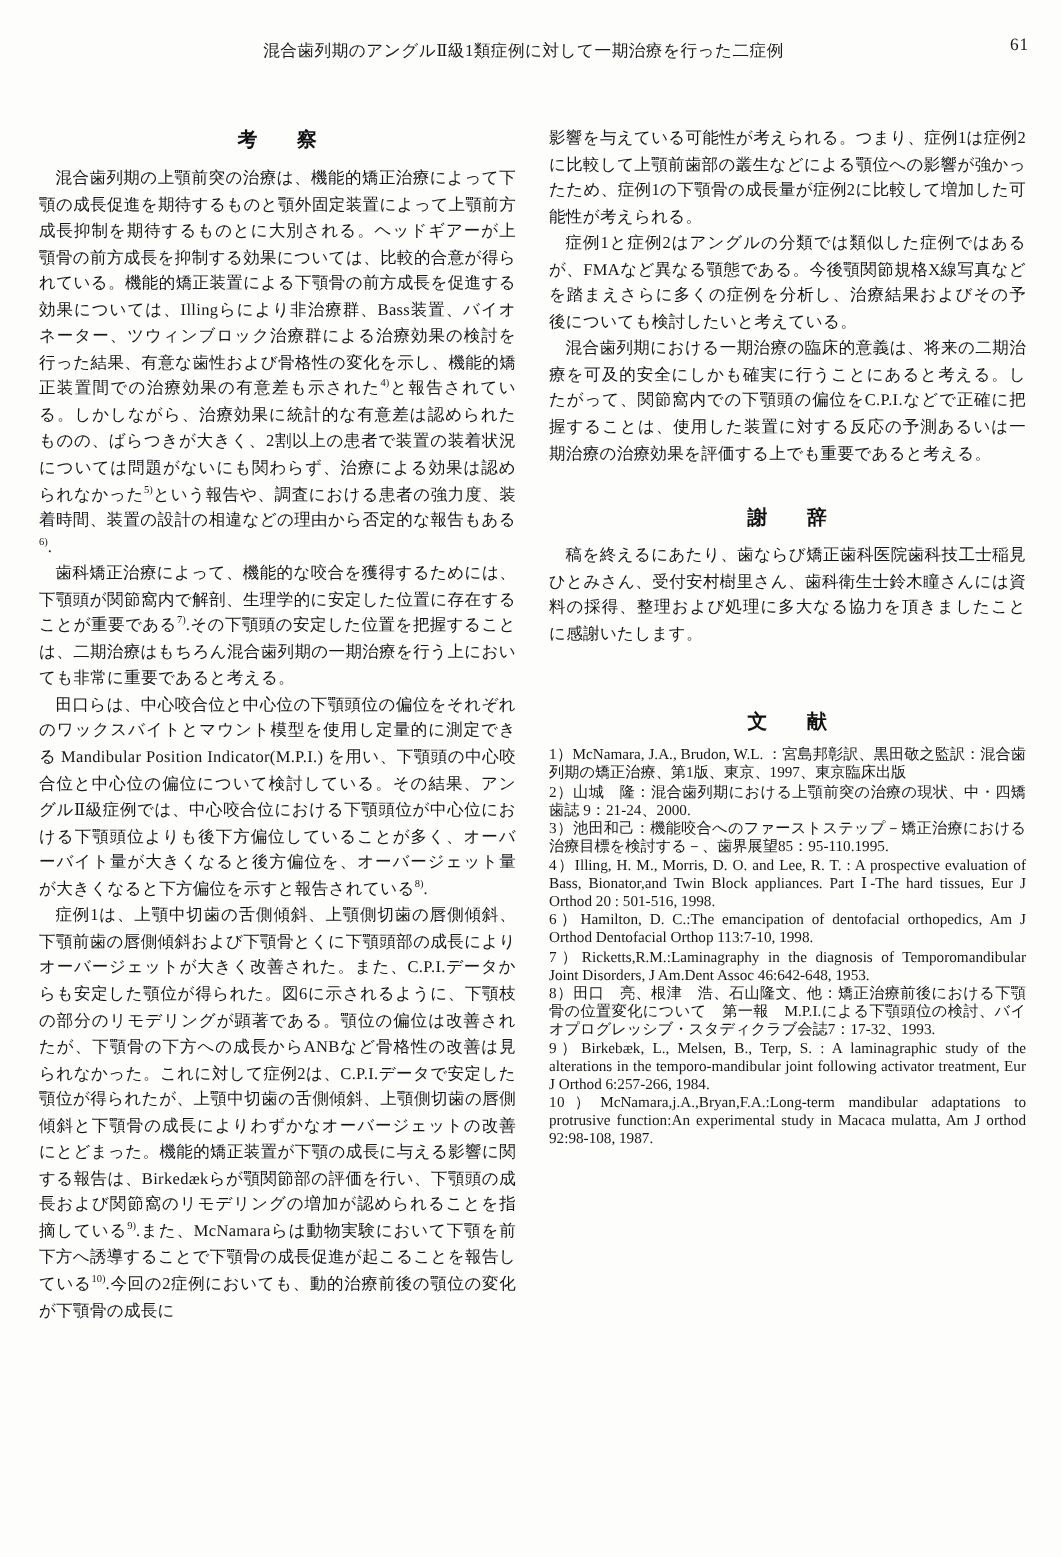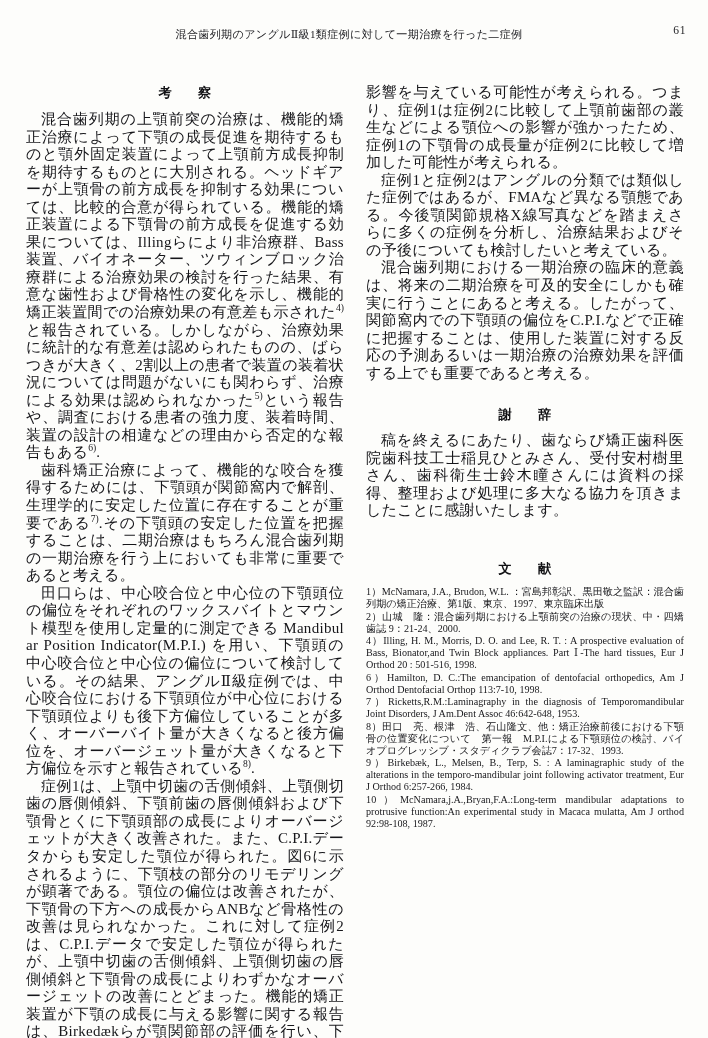--- a/index.html
+++ b/index.html
@@ -24,21 +24,21 @@
   }
 
   
   .running-head {
     position: absolute;
     top: 24px;
     left: 30px;
     right: 24px;
     height: 18px;
     display: flex;
-    align-items: flex-end;
+    align-items: center;
   }
   .running-head-title {
     flex: 1 1 auto;
     text-align: center;
     font-size: 11.1px;
     letter-spacing: 0.3px;
     color: #1b1b1f;
     white-space: nowrap;
     transform: translateX(-8px);
   }
@@ -77,21 +77,21 @@
     padding: 0;
     color: #111114;
   }
   .section-head .sp { display: inline-block; width: 26px; }
   .section-head.ack  { margin-top: 24px; margin-bottom: 8px; }
   .section-head.refs { margin-top: 40px; margin-bottom: 8px; }
 
   p.body-par {
     margin: 0;
     padding: 0;
-    font-size: 15px;
+    font-size: 11px;
     line-height: 17.55px;
     text-align: justify;
     text-justify: inter-character;
     text-indent: 1em;
     color: #16161a;
     letter-spacing: 0.02em;
     word-break: break-all;
   }
   p.body-par.cont { text-indent: 0; }
 
@@ -165,20 +165,21 @@
 
       <p class="body-par">稿を終えるにあたり、歯ならび矯正歯科医院歯科技工士稲見ひとみさん、受付安村樹里さん、歯科衛生士鈴木瞳さんには資料の採得、整理および処理に多大なる協力を頂きましたことに感謝いたします。</p>
 
       <h2 class="section-head refs">
         <span>文</span><span class="sp"></span><span>献</span>
       </h2>
 
       <ol class="ref-list">
         <li><span class="ref-num">1）</span><span>McNamara, J.A., Brudon, W.L. ：宮島邦彰訳、黒田敬之監訳：混合歯列期の矯正治療、第1版、東京、1997、東京臨床出版</span></li>
         <li><span class="ref-num">2）</span><span>山城　隆：混合歯列期における上顎前突の治療の現状、中・四矯歯誌 9：21-24、2000.</span></li>
+        <li><span class="ref-num">3）</span><span>池田和己：機能咬合へのファーストステップ－矯正治療における治療目標を検討する－、歯界展望85：95-110.1995.</span></li>
         <li><span class="ref-num">4）</span><span class="latin">Illing, H. M., Morris, D. O. and Lee, R. T. : A prospective evaluation of Bass, Bionator,and Twin Block appliances. Part Ⅰ-The hard tissues, Eur J Orthod 20 : 501-516, 1998.</span></li>
         <li><span class="ref-num">6）</span><span class="latin">Hamilton, D. C.:The emancipation of dentofacial orthopedics, Am J Orthod Dentofacial Orthop 113:7-10, 1998.</span></li>
         <li><span class="ref-num">7）</span><span class="latin">Ricketts,R.M.:Laminagraphy in the diagnosis of Temporomandibular Joint Disorders, J Am.Dent Assoc 46:642-648, 1953.</span></li>
         <li><span class="ref-num">8）</span><span>田口　亮、根津　浩、石山隆文、他：矯正治療前後における下顎骨の位置変化について　第一報　M.P.I.による下顎頭位の検討、バイオプログレッシブ・スタディクラブ会誌7：17-32、1993.</span></li>
         <li><span class="ref-num">9）</span><span class="latin">Birkebæk, L., Melsen, B., Terp, S. : A laminagraphic study of the alterations in the temporo-mandibular joint following activator treatment, Eur J Orthod 6:257-266, 1984.</span></li>
         <li><span class="ref-num">10）</span><span class="latin">McNamara,j.A.,Bryan,F.A.:Long-term mandibular adaptations to protrusive function:An experimental study in Macaca mulatta, Am J orthod 92:98-108, 1987.</span></li>
       </ol>
 
     </div>
   </div>

